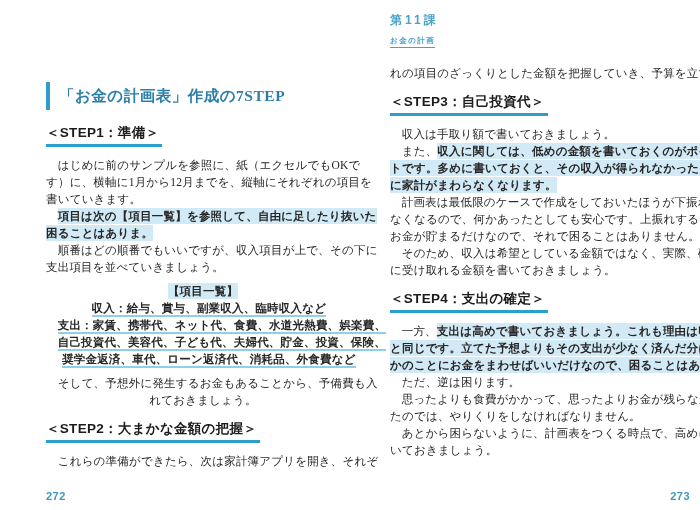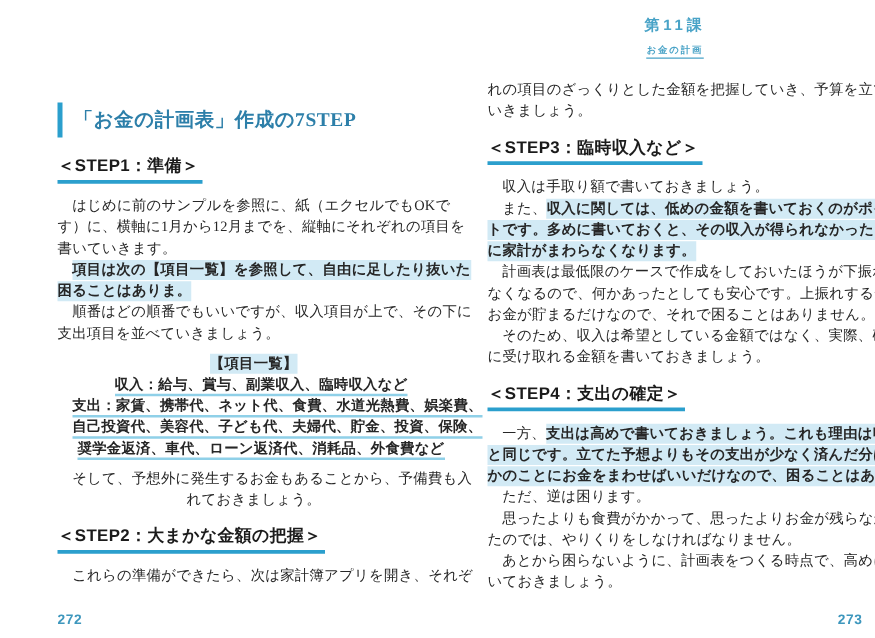--- a/index.html
+++ b/index.html
@@ -37,21 +37,21 @@
   .title-text{
     font-size:15.5px;font-weight:bold;
     color:var(--title-blue);
     letter-spacing:0.5px;
     white-space:nowrap;
   }
 
   
   .chapter-header{
     margin-top:12px;
-    text-align:center;
+    text-align:left;
     font-family:"Liberation Sans","DejaVu Sans",sans-serif;
   }
   .chapter-title{
     color:var(--chapter-blue);
     font-weight:bold;
     font-size:12px;
     letter-spacing:3px;
   }
   .chapter-sub{
     display:inline-block;
@@ -156,23 +156,22 @@
   </div>
 
   <div class="page page-right">
     <div class="chapter-header">
       <div class="chapter-title">第11課</div>
       <div class="chapter-sub">お金の計画</div>
     </div>
     <div class="blocks">
         <div class="para">
           <div class="line"><span>れの項目のざっくりとした金額を把握していき、予算を立てて</span></div>
-          <div class="line"><span>いきましょう。</span></div>
         </div>
-        <div class="step-heading"><span class="step-heading-text">＜STEP3：臨時収入など＞</span></div>
+        <div class="step-heading"><span class="step-heading-text">＜STEP3：自己投資代＞</span></div>
         <div class="para">
           <div class="line"><span>　収入は手取り額で書いておきましょう。</span></div>
           <div class="line"><span>　また、</span><span class="hl bold">収入に関しては、低めの金額を書いておくのがポイン</span></div>
           <div class="line"><span class="hl bold">トです。多めに書いておくと、その収入が得られなかったとき</span></div>
           <div class="line"><span class="hl bold">に家計がまわらなくなります。</span></div>
           <div class="line"><span>　計画表は最低限のケースで作成をしておいたほうが下振れが</span></div>
           <div class="line"><span>なくなるので、何かあったとしても安心です。上振れする分は、</span></div>
           <div class="line"><span>お金が貯まるだけなので、それで困ることはありません。</span></div>
           <div class="line"><span>　そのため、収入は希望としている金額ではなく、実際、確実</span></div>
           <div class="line"><span>に受け取れる金額を書いておきましょう。</span></div>

